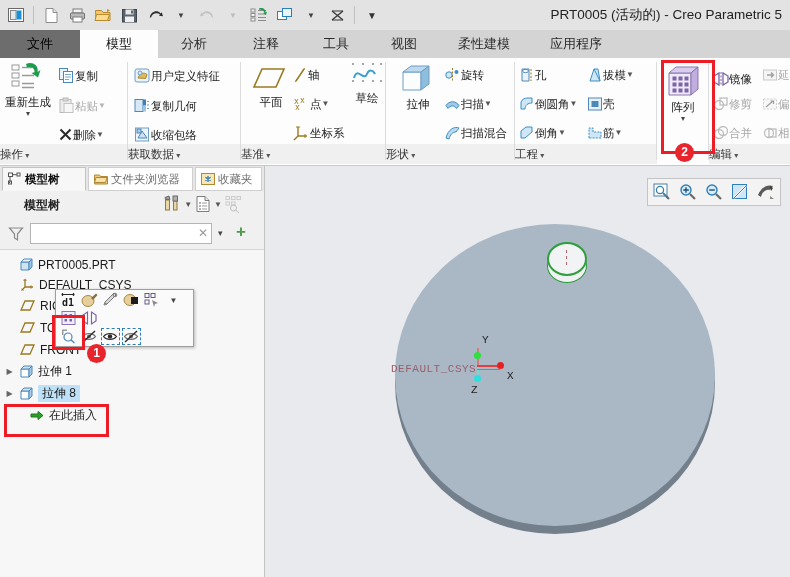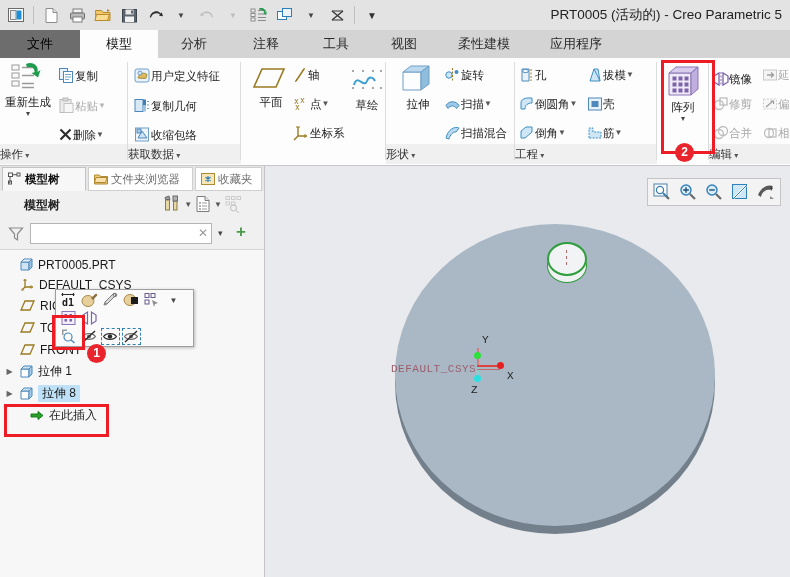--- a/index.html
+++ b/index.html
@@ -314,35 +314,38 @@
       <div class="sm" style="left:52px;top:62px;">
         <span>
           <svg width="17" height="16" viewBox="0 0 17 16">
               <path d="M5 2v9h9" stroke="#9a7a20" stroke-width="1.4" fill="none"></path>
               <path d="M5 11L1 15" stroke="#9a7a20" stroke-width="1.4"></path>
               <path d="M3 2h4M12 9v4" stroke="#9a7a20"></path>
             </svg>
         </span>
         <span class="cap">坐标系</span>
       </div>
-      <div class="big" style="left:100px;top:9px;">
+      <div class="big" style="left:100px;top:2px;">
         <svg width="40" height="30" viewBox="0 0 40 30" style="margin:0 auto;">
           <path d="M7 18c3-12 10 4 13-4 2-5 6-4 8 0" fill="none" stroke="#3d9fd0" stroke-width="2"></path>
           <g fill="#8a8a8a">
               <circle cx="6" cy="4" r="1"></circle>
               <circle cx="16" cy="4" r="1"></circle>
               <circle cx="26" cy="4" r="1"></circle>
               <circle cx="34" cy="4" r="1"></circle>
               <circle cx="6" cy="21" r="1"></circle>
               <circle cx="16" cy="21" r="1"></circle>
               <circle cx="26" cy="21" r="1"></circle>
               <circle cx="34" cy="21" r="1"></circle>
             </g>
         </svg>
         <div class="lbl">草绘</div>
+      </div>
+      <div class="gl">
+        <span>基准</span><span class="caret"> ▾</span>
       </div>
       <div class="gdiv"></div>
     </div>
 
     <div class="rgroup" style="left:386px;width:129px;">
       <div class="big" style="left:6px;top:4px;">
         <svg width="42" height="34" viewBox="0 0 42 34" style="margin:0 auto;">
           <path d="M6 10h18v18H6z" fill="#fbfdff" stroke="#6f9ec6"></path>
           <path d="M6 10l8-6h18l-8 6z" fill="#bcd9ee" stroke="#6f9ec6"></path>
           <path d="M24 10l8-6v18l-8 6z" fill="#8fbddc" stroke="#6f9ec6"></path>

